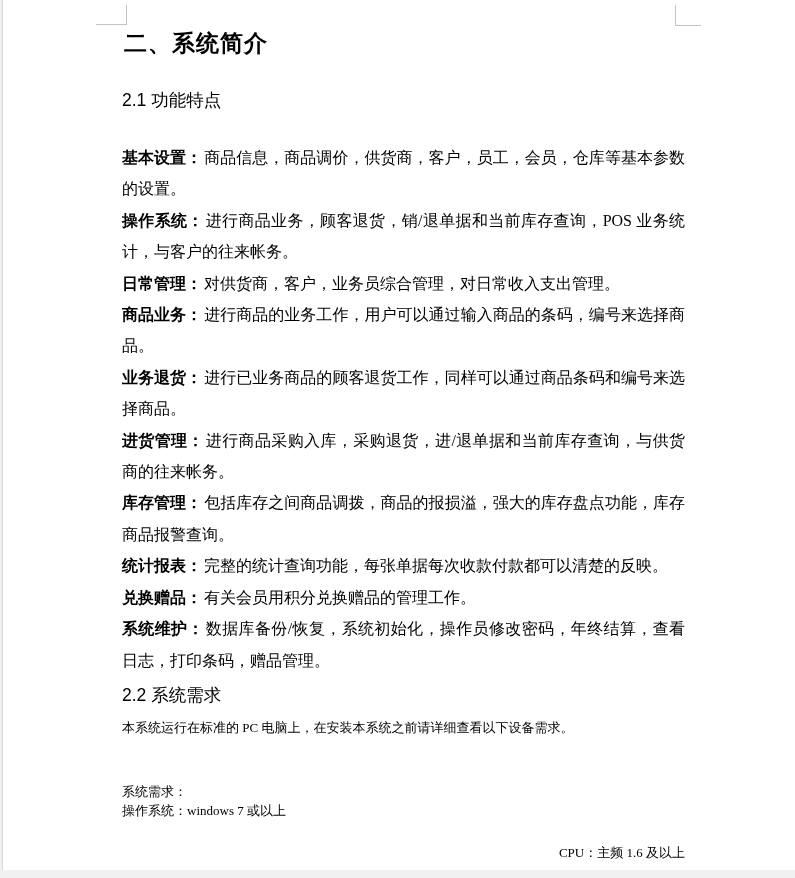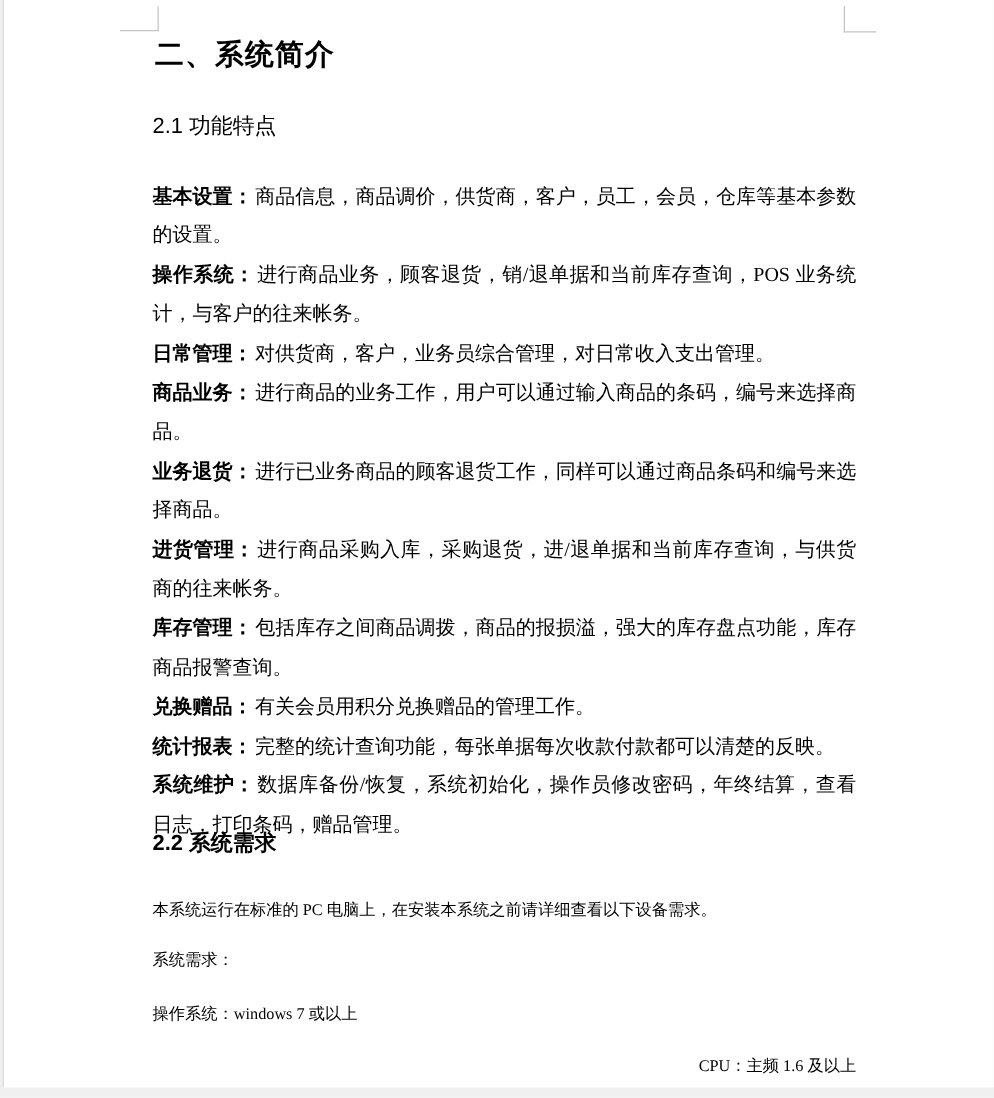--- a/index.html
+++ b/index.html
@@ -59,21 +59,21 @@
     left: 119px;
     margin: 0;
     font-family: "Liberation Sans", "DejaVu Sans", sans-serif;
     font-size: 17.5px;
     font-weight: 400;
     line-height: 1.1;
     white-space: nowrap;
     text-align: right;
   }
   .sub-heading.h21 { top: 91px; }
-  .sub-heading.h22 { top: 665px; font-weight: bold; }
+  .sub-heading.h22 { top: 686px; }
   .features {
     position: absolute;
     left: 119px;
     top: 142px;
     width: 563px;
     font-size: 16px;
     line-height: 31.4px;
     text-align: justify;
   }
   .features p {
@@ -86,21 +86,21 @@
   }
   .para {
     position: absolute;
     left: 119px;
     width: 563px;
     margin: 0;
     font-size: 13px;
     line-height: 31.4px;
   }
   .para.p0 { top: 712px; }
-  .para.p1 { top: 752px; }
+  .para.p1 { top: 776px; }
   .para.p2 { top: 795px; }
   .para.p3 { top: 837px; text-align: right; }
 </style>
 </head>
 <body>
 
 <div class="page">
 
   <div class="crop-left"></div>
   <div class="crop-right"></div>
@@ -110,22 +110,22 @@
   <h2 class="sub-heading h21">2.1 功能特点</h2>
 
   <div class="features">
     <p><b>基本设置：</b><span>商品信息，商品调价，供货商，客户，员工，会员，仓库等基本参数的设置。</span></p>
     <p><b>操作系统：</b><span>进行商品业务，顾客退货，销/退单据和当前库存查询，POS 业务统计，与客户的往来帐务。</span></p>
     <p><b>日常管理：</b><span>对供货商，客户，业务员综合管理，对日常收入支出管理。</span></p>
     <p><b>商品业务：</b><span>进行商品的业务工作，用户可以通过输入商品的条码，编号来选择商品。</span></p>
     <p><b>业务退货：</b><span>进行已业务商品的顾客退货工作，同样可以通过商品条码和编号来选择商品。</span></p>
     <p><b>进货管理：</b><span>进行商品采购入库，采购退货，进/退单据和当前库存查询，与供货商的往来帐务。</span></p>
     <p><b>库存管理：</b><span>包括库存之间商品调拨，商品的报损溢，强大的库存盘点功能，库存商品报警查询。</span></p>
+    <p><b>统计报表：</b><span>完整的统计查询功能，每张单据每次收款付款都可以清楚的反映。</span></p>
     <p><b>兑换赠品：</b><span>有关会员用积分兑换赠品的管理工作。</span></p>
-    <p><b>统计报表：</b><span>完整的统计查询功能，每张单据每次收款付款都可以清楚的反映。</span></p>
     <p><b>系统维护：</b><span>数据库备份/恢复，系统初始化，操作员修改密码，年终结算，查看日志，打印条码，赠品管理。</span></p>
   </div>
 
   <h2 class="sub-heading h22">2.2 系统需求</h2>
 
   <p class="para p0">本系统运行在标准的 PC 电脑上，在安装本系统之前请详细查看以下设备需求。</p>
   <p class="para p1">系统需求：</p>
   <p class="para p2">操作系统：windows 7 或以上</p>
   <p class="para p3">CPU：主频 1.6 及以上</p>
 

